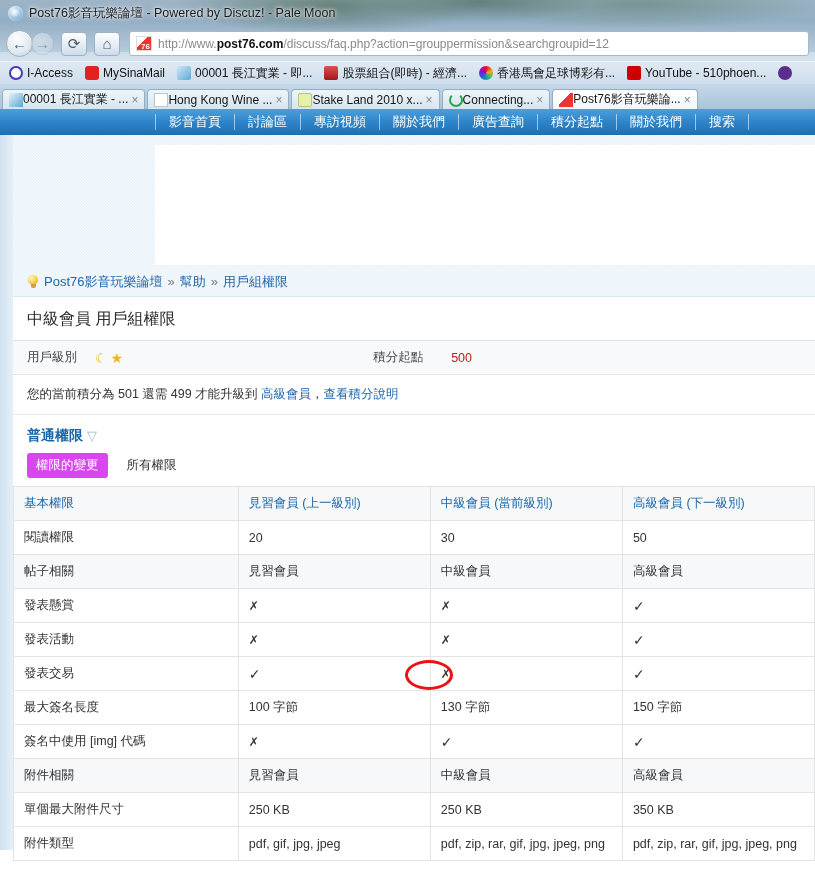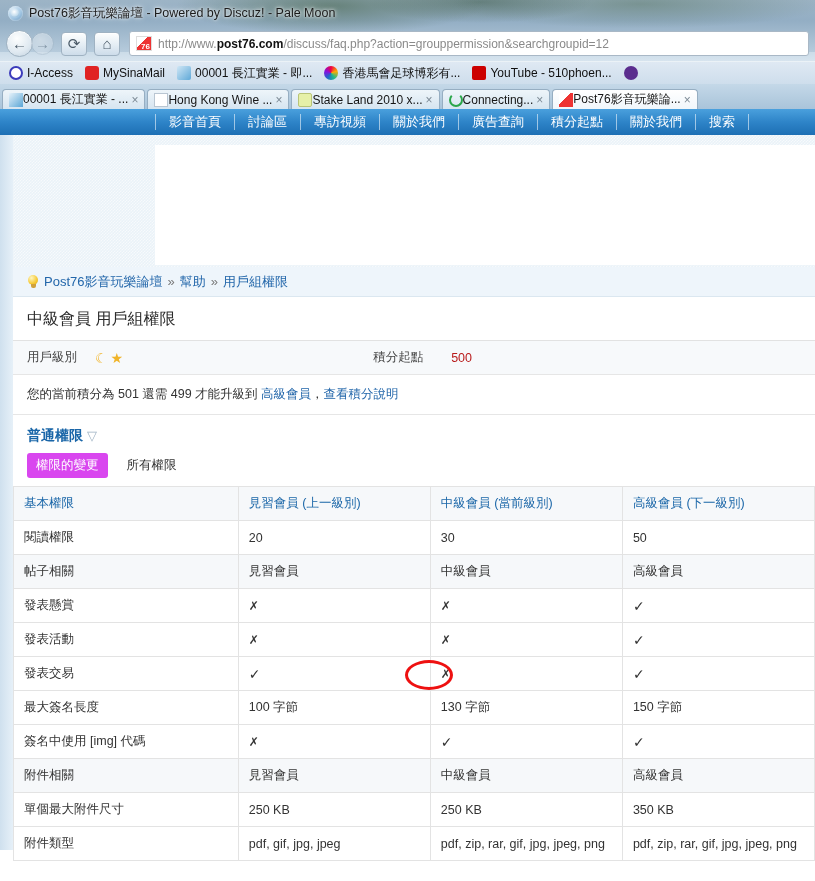--- a/index.html
+++ b/index.html
@@ -347,20 +347,24 @@
     </div>
     <div class="bookmark">
       <span class="bm-ico" style="background:#e02222;border-radius:3px;"></span>
       <span>MySinaMail</span>
     </div>
     <div class="bookmark">
       <span class="bm-ico" style="background:linear-gradient(135deg,#cfe6f5,#5fa9d8);"></span>
       <span>00001 長江實業 - 即...</span>
     </div>
     <div class="bookmark">
+      <span class="bm-ico" style="background:linear-gradient(180deg,#e05050,#a01818);"></span>
+      <span>股票組合(即時) - 經濟...</span>
+    </div>
+    <div class="bookmark">
       <span class="bm-ico" style="border-radius:50%;background:conic-gradient(#e04,#fa0,#2b8,#26c,#81d,#e04);"></span>
       <span>香港馬會足球博彩有...</span>
     </div>
     <div class="bookmark">
       <span class="bm-ico" style="background:#cc0000;border-radius:2px;"></span>
       <span>YouTube - 510phoen...</span>
     </div>
     <div class="bookmark">
       <span class="bm-ico" style="border-radius:50%;background:#5b2d8e;"></span>
       <span></span>

